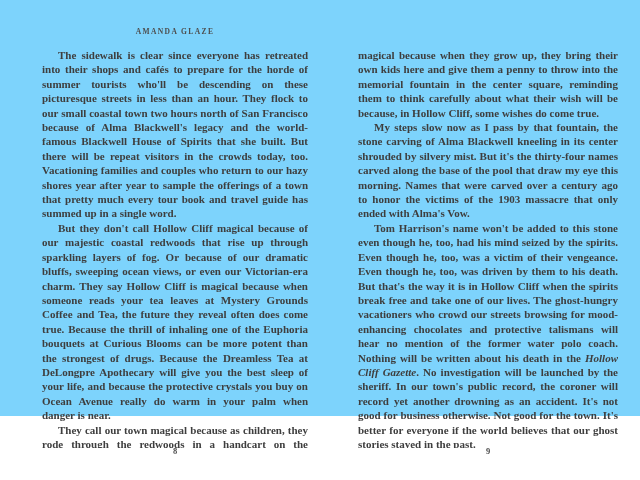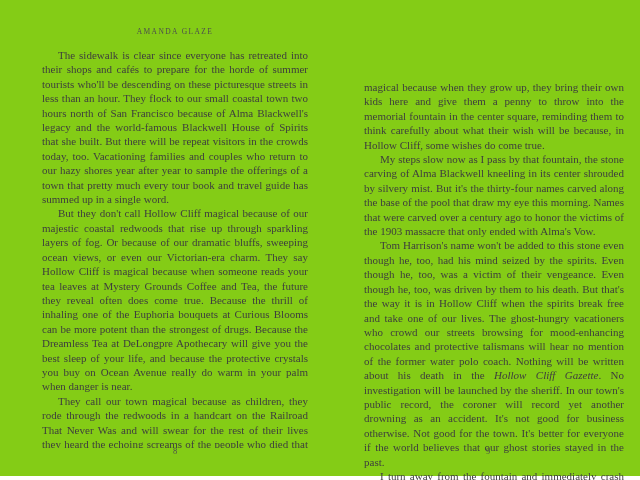--- a/index.html
+++ b/index.html
@@ -9,22 +9,23 @@
   }
   body {
     width: 640px;
     height: 480px;
     overflow: hidden;
     font-family: "Liberation Serif", "DejaVu Serif", serif;
   }
   .spread {
     position: relative;
     width: 640px;
-    height: 476px;
-    background: #84cc16;
+    height: 416px;
+    background: #7dd3fc;
+    font-weight: bold;
   }
   .page {
     position: absolute;
     top: 0;
     width: 320px;
     height: 480px;
   }
   .page.left  { left: 0; }
   .page.right { left: 320px; }
 
@@ -45,21 +46,21 @@
     position: absolute;
     top: 48px;
     height: 400px;
     overflow: hidden;
     font-size: 11px;
     line-height: 14.4px;
     text-align: justify;
     color: #3e3e3e;
   }
   .left .body-text  { left: 42px; width: 266px; }
-  .right .body-text { left: 44px; width: 260px; margin-top: 32px; }
+  .right .body-text { left: 38px; width: 260px; }
 
   .para { margin: 0; text-indent: 0; }
   .para.indent { text-indent: 16px; }
   .em { font-style: italic; }
 
   .page-number {
     position: absolute;
     bottom: 24px;
     text-align: center;
     font-size: 8.5px;

